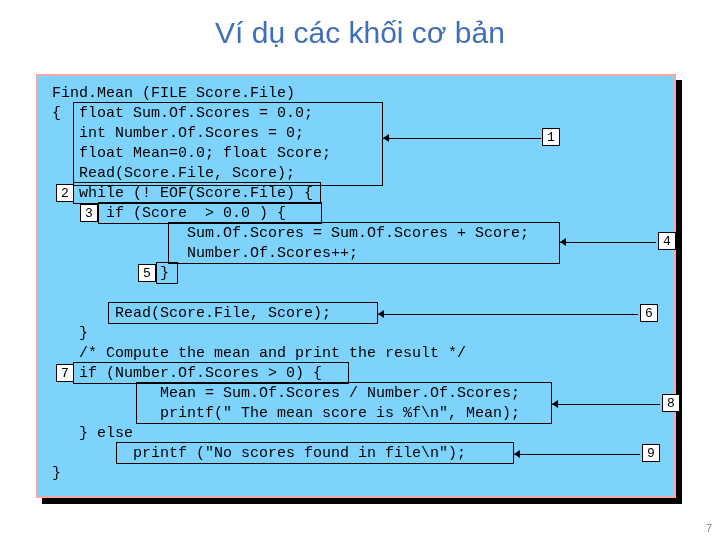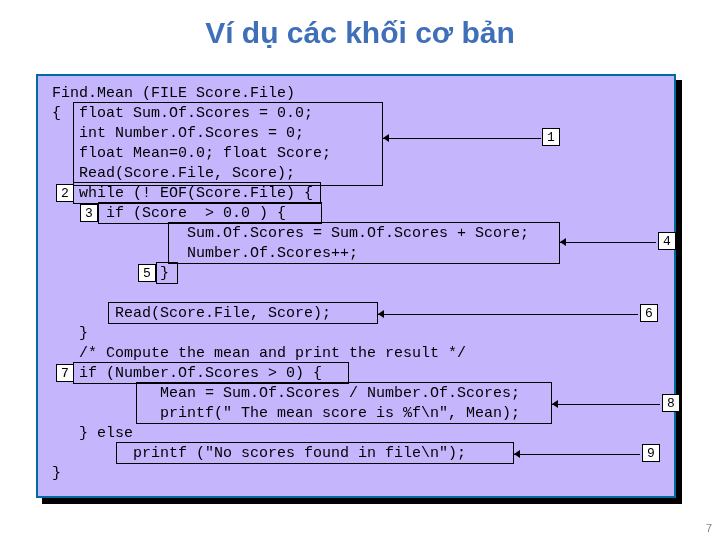--- a/index.html
+++ b/index.html
@@ -8,21 +8,21 @@
     height: 540px;
     background: #ffffff;
     font-family: Arial, sans-serif;
     position: relative;
     overflow: hidden;
   }
   .slide-title {
     text-align: center;
     font-size: 30px;
     color: #3f6fb8;
-    font-weight: bold;
+    font-weight: normal;
     padding-top: 16px;
     padding-bottom: 12px;
   }
   .code-outer {
     position: absolute;
     left: 36px;
     top: 74px;
     width: 640px;
     height: 430px;
   }
@@ -33,22 +33,22 @@
     width: 640px;
     height: 424px;
     background: #000000;
   }
   .code-box {
     position: absolute;
     left: 0;
     top: 0;
     width: 640px;
     height: 424px;
-    background: #c4b5fd;
-    border: 2px solid #0369a1;
+    background: #7dd3fc;
+    border: 2px solid #fca5a5;
     overflow: visible;
   }
   .code {
     position: absolute;
     left: 14px;
     top: 8px;
     font-family: "Courier New", monospace;
     font-size: 15px;
     line-height: 20px;
     white-space: pre;

